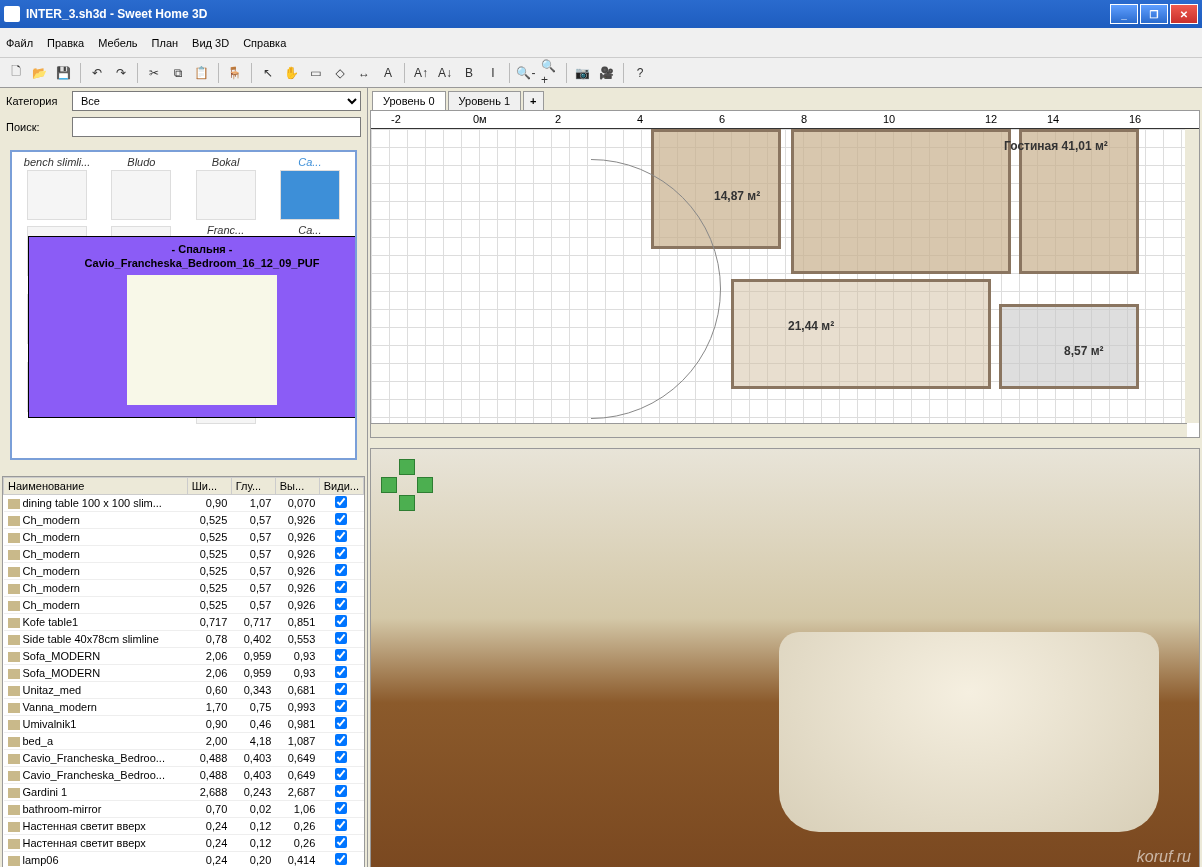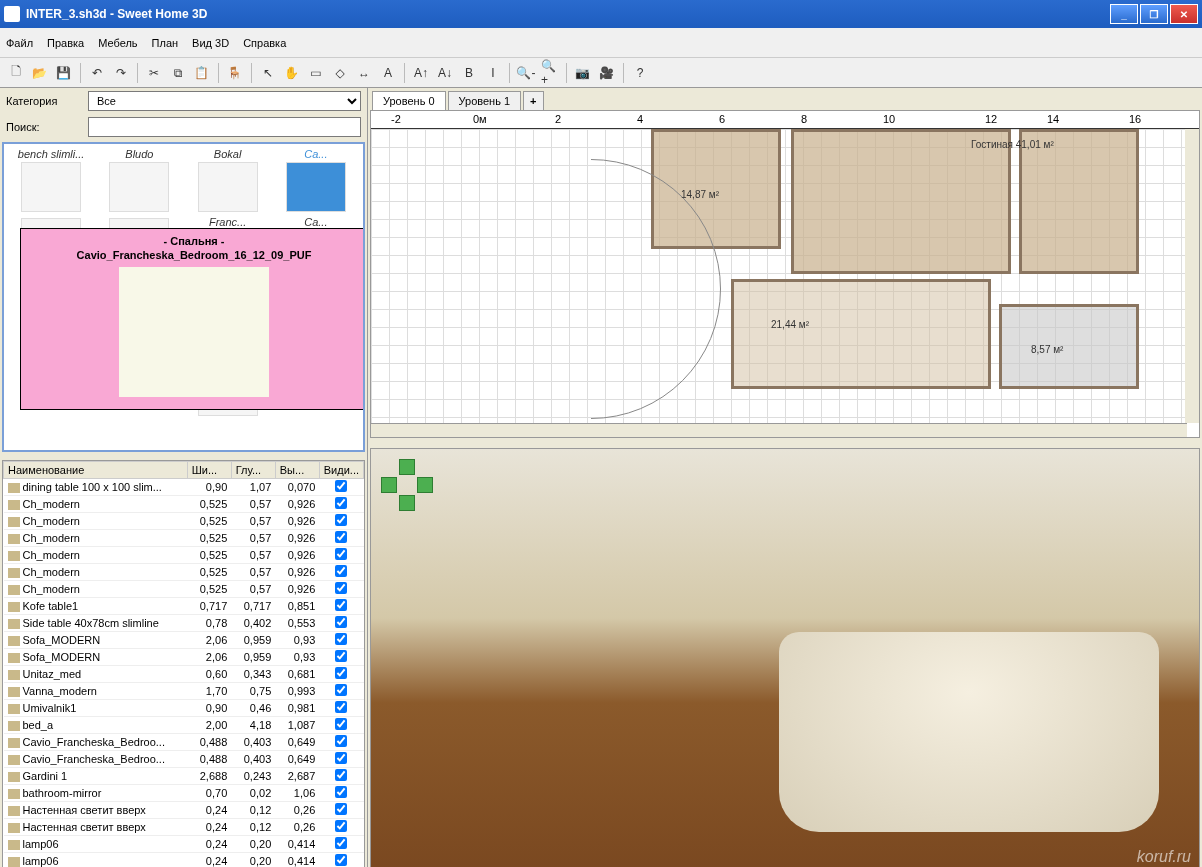--- a/index.html
+++ b/index.html
@@ -10,50 +10,50 @@
 .winbtn { width: 28px; height: 20px; margin-left: 2px; border: 1px solid #fff; background: linear-gradient(#5f9fff,#2a6bce); color: #fff; display: flex; align-items: center; justify-content: center; font-weight: bold; font-size: 10px; }
 .winbtn.close { background: linear-gradient(#ef5b4e,#c9302c); }
 .menubar { height: 30px; background: #f0f0f0; display: flex; align-items: center; padding: 0 6px; gap: 14px; border-bottom: 1px solid #ccc; }
 .menubar span { cursor: default; }
 .toolbar { height: 30px; background: #f0f0f0; display: flex; align-items: center; padding: 0 6px; gap: 4px; border-bottom: 1px solid #999; }
 .tbtn { width: 20px; height: 20px; border: 1px solid transparent; display: flex; align-items: center; justify-content: center; font-size: 12px; color: #333; cursor: pointer; }
 .sep { width: 1px; height: 20px; background: #bbb; margin: 0 2px; }
 .main { display: flex; height: calc(867px - 28px - 22px - 30px); }
 .left { width: 368px; display: flex; flex-direction: column; border-right: 1px solid #999; }
 .right { flex: 1; display: flex; flex-direction: column; }
-.catrow { display: flex; align-items: center; padding: 3px 6px; gap: 22px; background: #ece9d8; }
+.catrow { display: flex; align-items: center; padding: 3px 6px; gap: 6px; background: #ece9d8; }
 .catrow label { min-width: 60px; }
 .catrow select, .catrow input { flex: 1; height: 20px; border: 1px solid #7a7a7a; background: #fff; padding: 0 4px; }
-.catalog { flex: 0 0 310px; background: #fff; border: 2px solid #7a9fd8; margin: 2px; overflow: hidden; position: relative; }
+.catalog { flex: 0 0 310px; background: #fff; border: 2px solid #7a9fd8; margin: 10px; overflow: hidden; position: relative; }
 .grid { display: grid; grid-template-columns: repeat(4, 1fr); gap: 2px; padding: 4px; }
 .item { display: flex; flex-direction: column; align-items: center; font-style: italic; color: #333; }
 .item .thumb { width: 60px; height: 50px; background: #f5f5f5; border: 1px solid #ddd; margin: 2px 0; }
 .item.sel .thumb { background: #3d8fd8; }
 .item.sel { color: #3d8fd8; }
-.tooltip { position: absolute; left: 16px; top: 84px; width: 348px; background: #f9a8d4; border: 1px solid #000; padding: 6px; text-align: center; z-index: 10; }
+.tooltip { position: absolute; left: 16px; top: 84px; width: 348px; background: #8b5cf6; border: 1px solid #000; padding: 6px; text-align: center; z-index: 10; }
 .tooltip .tt-title { font-weight: bold; margin-bottom: 2px; }
 .tooltip .tt-img { width: 150px; height: 130px; background: #f8f8e8; margin: 6px auto; border: none; }
 .splitter-h { height: 6px; background: #ece9d8; cursor: row-resize; }
 .furnlist { flex: 1; background: #fff; border: 1px solid #999; margin: 0 2px 2px; overflow: auto; }
 .furnlist table { width: 100%; border-collapse: collapse; }
 .furnlist th { background: #ece9d8; border: 1px solid #ccc; padding: 2px 4px; text-align: left; font-weight: normal; height: 16px; }
 .furnlist td { border-bottom: 1px solid #eee; padding: 1px 4px; height: 16px; white-space: nowrap; overflow: hidden; }
 .furnlist td.num { text-align: right; }
 .furnlist .ficon { display: inline-block; width: 12px; height: 10px; background: #c9b98a; margin-right: 3px; vertical-align: middle; }
 .chk { width: 12px; height: 12px; }
 .tabs { height: 22px; background: #ece9d8; display: flex; align-items: flex-end; padding: 0 4px; }
 .tab { padding: 3px 10px; border: 1px solid #999; border-bottom: none; background: #f0f0f0; margin-right: 2px; font-size: 11px; }
 .tab.active { background: #fff; }
 .tab.add { padding: 3px 6px; font-weight: bold; }
 .plan { flex: 1; background: #fff; border: 1px solid #999; margin: 0 2px; position: relative; overflow: hidden; }
 .ruler-h { height: 18px; background: #fff; border-bottom: 1px solid #333; display: flex; font-size: 9px; position: relative; }
 .ruler-h span { position: absolute; top: 2px; }
 .plangrid { position: absolute; inset: 18px 12px 12px 0; background-image: linear-gradient(#ddd 1px,transparent 1px),linear-gradient(90deg,#ddd 1px,transparent 1px); background-size: 18px 18px; }
 .room { position: absolute; background: rgba(200,175,140,0.7); border: 3px solid #8a7560; }
-.roomlabel { position: absolute; font-size: 10px; color: #333; font-weight: normal; }
+.roomlabel { position: absolute; font-size: 12px; color: #333; font-weight: bold; margin-left: 33px; }
 .arc { position: absolute; border: 1px solid #888; border-radius: 50%; }
 .hscroll { height: 14px; background: #ece9d8; border-top: 1px solid #999; }
 .view3d { flex: 1.3; background: linear-gradient(#e8e4d8 0%,#d4c8a8 40%,#8b5a2b 60%,#7a4820 100%); margin: 4px 2px 2px; border: 1px solid #999; position: relative; }
 .navcross { position: absolute; left: 10px; top: 10px; width: 52px; height: 52px; }
 .navcross .arrow { position: absolute; width: 16px; height: 16px; background: #4caf50; border: 1px solid #2e7d32; }
 .watermark { position: absolute; right: 8px; bottom: 6px; color: rgba(255,255,255,0.6); font-size: 16px; font-style: italic; }
 .sofa { position: absolute; right: 40px; bottom: 40px; width: 380px; height: 200px; background: radial-gradient(ellipse at 50% 30%,#f5efe0,#d8cfb8); border-radius: 20px 20px 40px 40px; }
 .vscroll { width: 14px; background: #ece9d8; }
 </style>
 </head>
@@ -390,21 +390,21 @@
         </div>
       <div class="plangrid">
         <div class="room" style="left:280px;top:0;width:130px;height:120px"></div>
         <div class="room" style="left:420px;top:0;width:220px;height:145px"></div>
         <div class="room" style="left:648px;top:0;width:120px;height:145px"></div>
         <div class="room" style="left:360px;top:150px;width:260px;height:110px;background:rgba(210,190,160,0.5)"></div>
         <div class="room" style="left:628px;top:175px;width:140px;height:85px;background:rgba(200,200,200,0.6)"></div>
         <div class="arc" style="left:90px;top:30px;width:260px;height:260px;border-width:1px;clip-path:polygon(50% 0,100% 0,100% 100%,50% 100%)"></div>
         <div class="roomlabel" style="left:310px;top:60px">14,87 м²</div>
         <div class="roomlabel" style="left:600px;top:10px">Гостиная 41,01 м²</div>
-        <div class="roomlabel" style="left:400px;top:190px">21,44 м²</div>
+        <div class="roomlabel" style="left:384px;top:190px">21,44 м²</div>
         <div class="roomlabel" style="left:660px;top:215px">8,57 м²</div>
       </div>
       <div class="hscroll" style="position:absolute;bottom:0;left:0;right:12px"></div>
       <div class="vscroll" style="position:absolute;top:18px;right:0;bottom:14px"></div>
     </div>
     <div class="splitter-h"></div>
     <div class="view3d">
       <div class="navcross">
         <div class="arrow" style="left:18px;top:0"></div>
         <div class="arrow" style="left:18px;bottom:0"></div>

